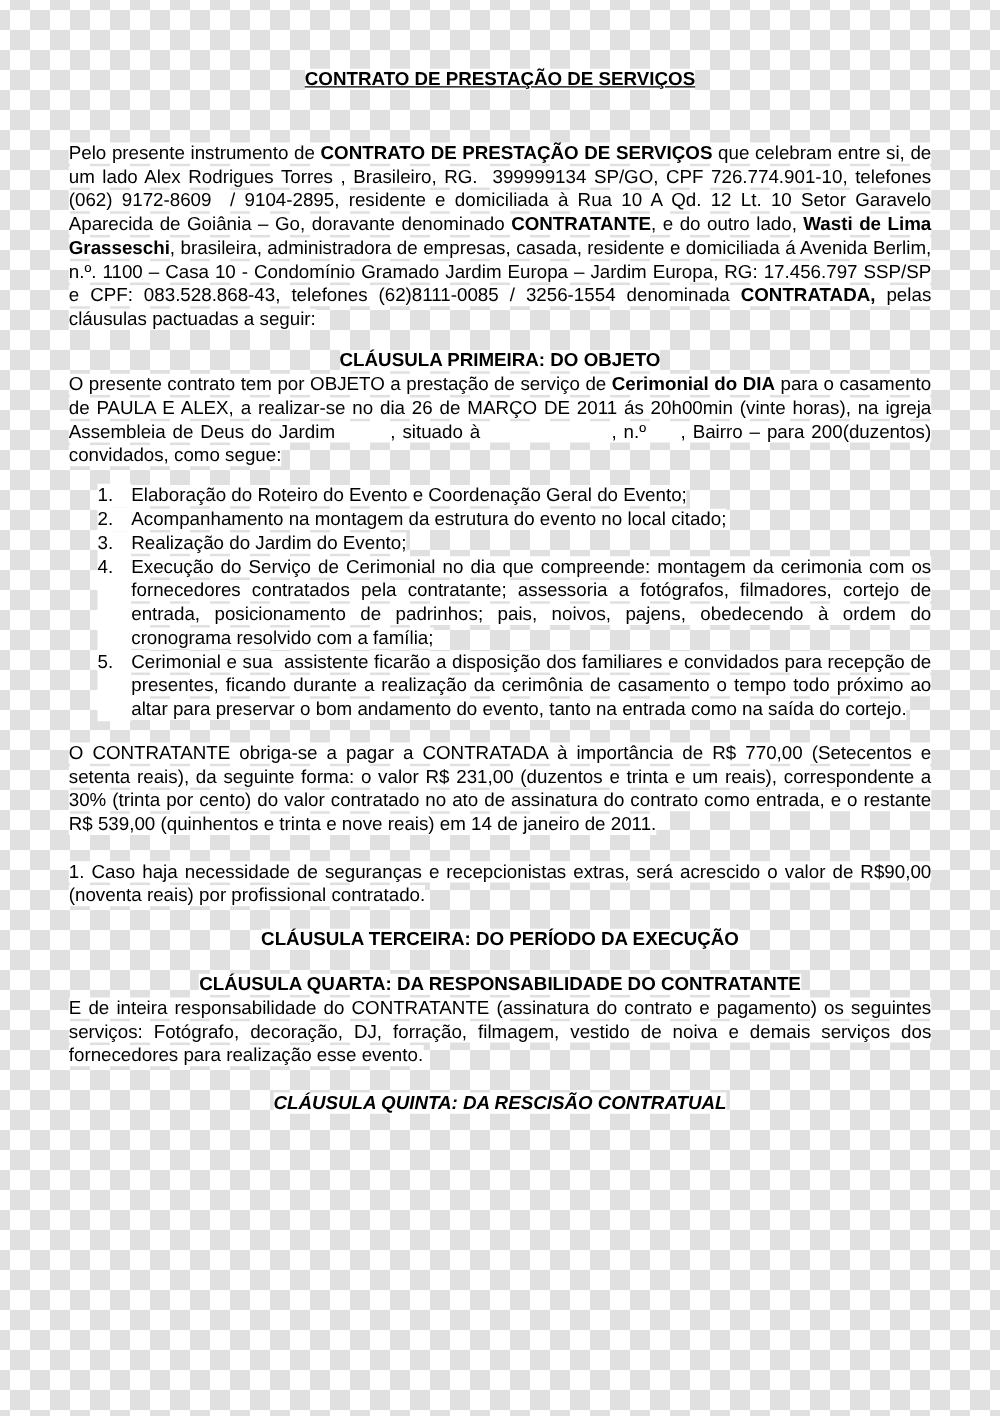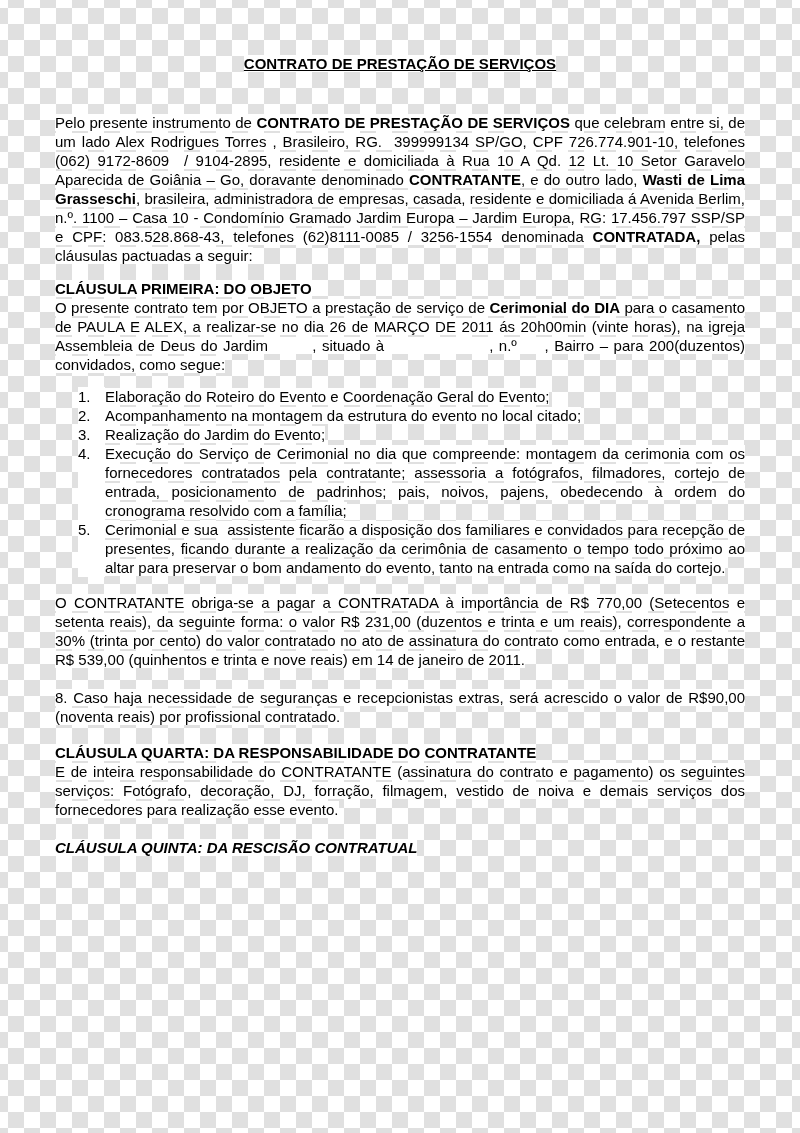--- a/index.html
+++ b/index.html
@@ -34,21 +34,21 @@
     margin: 0 0 37px 0;
     font-size: 15px;
     text-align: center;
     font-weight: bold;
   }
   .title .hl { text-decoration: underline; }
   .just { text-align: justify; }
   p { margin: 0; }
   .block { margin: 0 0 15px 0; }
   .intro { margin-bottom: 14px; margin-top: 40px; }
-  .clause-heading { font-weight: bold; }
+  .clause-heading { font-weight: bold; text-align: center; }
   .b { font-weight: bold; }
   .list { margin: 0 0 16px 0; padding-left: 23px; }
   .li { display: flex; }
   .li .num { flex: 0 0 27px; }
   .li .itext { flex: 1 1 auto; text-align: justify; }
   .mb16 { margin-bottom: 16px; }
   .mb19 { margin-bottom: 19px; }
   .mb13 { margin-bottom: 13px; }
   .mb17 { margin-bottom: 17px; }
   .mb0 { margin-bottom: 0; font-style: italic; }
@@ -87,23 +87,24 @@
     <div class="li">
       <span class="num hl">5.</span>
       <span class="itext rich"><span>Cerimonial e sua &nbsp;assistente ficarão a disposição dos familiares e convidados para recepção de presentes, ficando durante a realização da cerimônia de casamento o tempo todo próximo ao altar para preservar o bom andamento do evento, tanto na entrada como na saída do cortejo.</span></span>
     </div>
   </div>
 
   <section class="block mb19">
     <p class="just rich"><span>O CONTRATANTE obriga-se a pagar a CONTRATADA à importância de R$ 770,00 (Setecentos e setenta reais), da seguinte forma: o valor R$ 231,00 (duzentos e trinta e um reais), correspondente a 30% (trinta por cento) do valor contratado no ato de assinatura do contrato como entrada, e o restante R$ 539,00 (quinhentos e trinta e nove reais) em 14 de janeiro de 2011.</span></p>
   </section>
 
-  <p class="just rich block mb16"><span>8. Caso haja necessidade de seguranças e recepcionistas extras, será acrescido o valor de R$90,00 (noventa reais) por profissional contratado.</span></p>
+  <p class="just rich block mb16"><span>1. Caso haja necessidade de seguranças e recepcionistas extras, será acrescido o valor de R$90,00 (noventa reais) por profissional contratado.</span></p>
 
   <section class="block mb17">
+    <div class="clause-heading"><span class="hl">CLÁUSULA TERCEIRA: DO PERÍODO DA EXECUÇÃO</span></div>
   </section>
 
   <section class="block mb19">
     <div class="clause-heading"><span class="hl">CLÁUSULA QUARTA: DA RESPONSABILIDADE DO CONTRATANTE</span></div>
     <p class="just rich"><span>E de inteira responsabilidade do CONTRATANTE (assinatura do contrato e pagamento) os seguintes serviços: Fotógrafo, decoração, DJ, forração, filmagem, vestido de noiva e demais serviços dos fornecedores para realização esse evento.</span></p>
   </section>
 
   <section class="block mb0">
     <div class="clause-heading"><span class="hl">CLÁUSULA QUINTA: DA RESCISÃO CONTRATUAL</span></div>
   </section>

